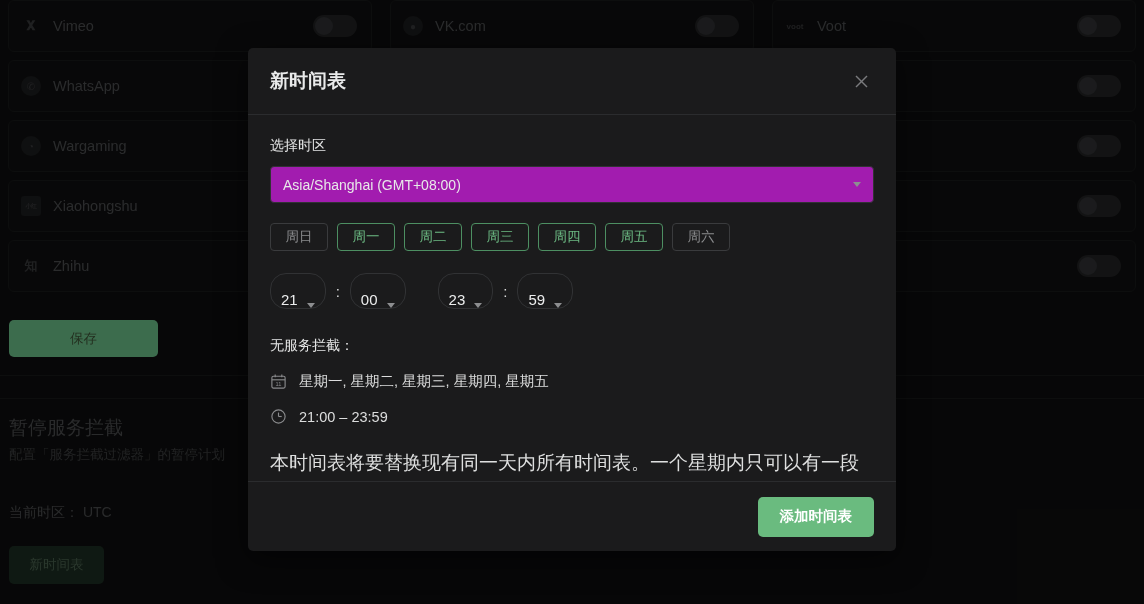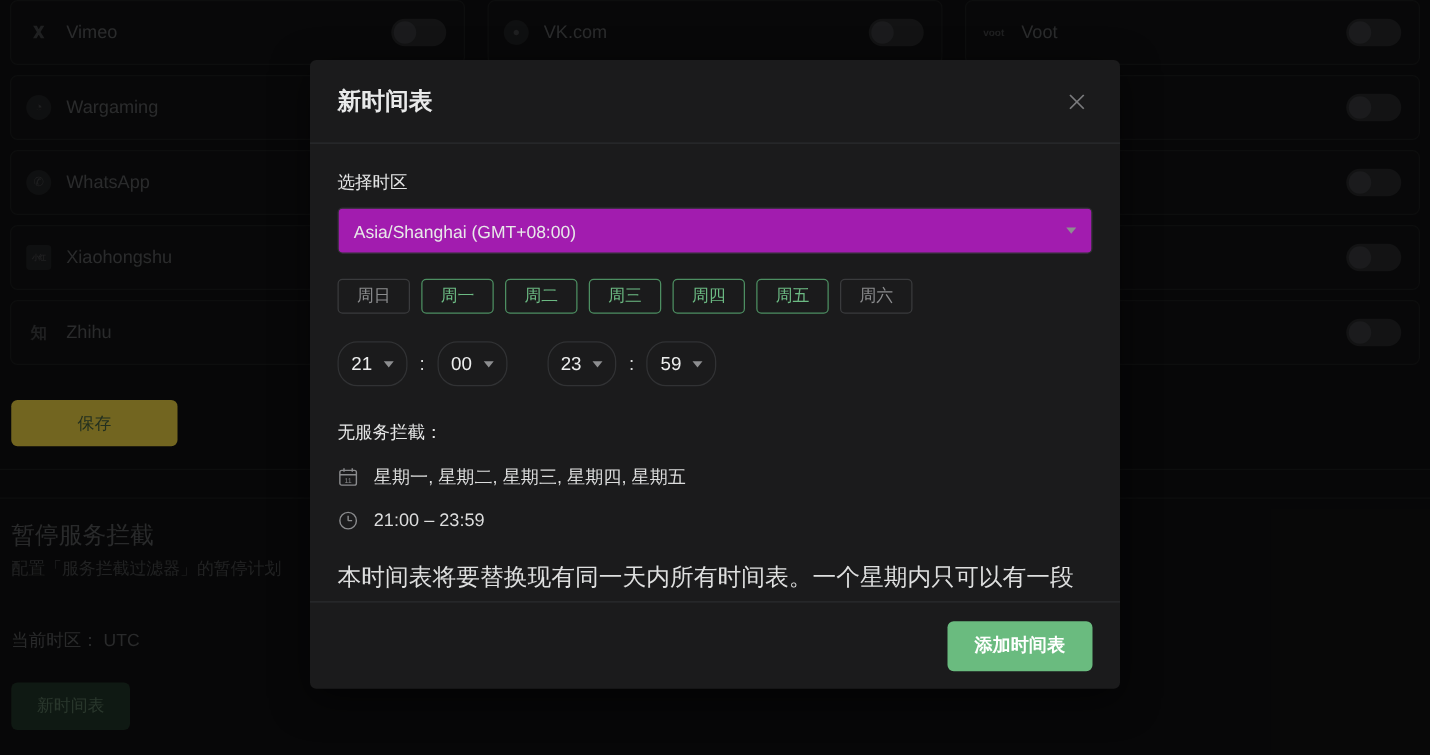--- a/index.html
+++ b/index.html
@@ -42,22 +42,22 @@
     width: 44px; height: 22px; border-radius: 11px; background: #2a2b2d;
     flex: none; position: relative;
   }
   .toggle::after {
     content: ""; position: absolute; left: 2px; top: 2px;
     width: 18px; height: 18px; border-radius: 50%; background: #3c3d40;
   }
 
   .save-btn {
     position: absolute; left: 9px; top: 320px;
-    width: 133px; height: 37px; border-radius: 5px;
-    background: #fde047; border: none;
+    width: 149px; height: 37px; border-radius: 5px;
+    background: #86efac; border: none;
     color: #4e6b46; font-size: 13.5px;
     font-family: inherit; cursor: pointer;
   }
   .hr { position: absolute; left: 0; width: 1144px; height: 1px; background: #1e1f20; }
   .sec-title { position: absolute; left: 9px; top: 415px; color: #5c5e60; font-size: 19px; }
   .sec-sub   { position: absolute; left: 9px; top: 446px; color: #4a4c4e; font-size: 13.5px; }
   .tz-line   { position: absolute; left: 9px; top: 504px; color: #5c5e60; font-size: 14px; }
   .new-sched-btn {
     position: absolute; left: 9px; top: 546px;
     width: 95px; height: 38px; border-radius: 5px;
@@ -113,21 +113,21 @@
     font-family: inherit; cursor: pointer;
     background: #1b1b1c;
     border: 1px solid #3a3b3d; color: #8b8c8e;
   }
   .day-btn.on { border-color: #4d8f62; color: #6cba83; }
 
   .times { display: flex; align-items: center; gap: 8px; margin-top: 22px; }
   .time-sel {
     height: 36px; min-width: 54px; padding: 0 10px;
     border: 1px solid #313234; border-radius: 16px; background: #1b1b1c;
-    display: flex; align-items: center; gap: 9px; cursor: pointer;
+    display: flex; align-items: flex-end; gap: 9px; cursor: pointer;
   }
   .time-val { color: #eceded; font-size: 15px; }
   .colon { color: #d9dada; font-size: 15px; padding: 0 2px; }
   .time-gap { width: 16px; }
 
   .summary-label { color: #e4e5e5; font-size: 14px; margin-top: 28px; }
   .sum-row { display: flex; align-items: center; gap: 12px; margin-top: 17px; }
   .sum-ico { width: 17px; height: 17px; flex: none; color: #8a8b8d; }
   .sum-txt { color: #dcdddd; font-size: 14.5px; }
 
@@ -154,27 +154,27 @@
   <div class="bg-page">
 
     <div class="svc-grid">
       <div class="svc-col">
         <div class="svc-row">
           <span class="svc-ico">𝐗</span>
           <span class="svc-name">Vimeo</span>
           <span class="toggle"></span>
         </div>
         <div class="svc-row">
+          <span class="svc-ico circ">✆</span>
+          <span class="svc-name">WhatsApp</span>
+          <span class="toggle"></span>
+        </div>
+        <div class="svc-row">
           <span class="svc-ico circ">◔</span>
           <span class="svc-name">Wargaming</span>
-          <span class="toggle"></span>
-        </div>
-        <div class="svc-row">
-          <span class="svc-ico circ">✆</span>
-          <span class="svc-name">WhatsApp</span>
           <span class="toggle"></span>
         </div>
         <div class="svc-row">
           <span class="svc-ico sq">小红</span>
           <span class="svc-name">Xiaohongshu</span>
           <span class="toggle"></span>
         </div>
         <div class="svc-row">
           <span class="svc-ico">知</span>
           <span class="svc-name">Zhihu</span>

